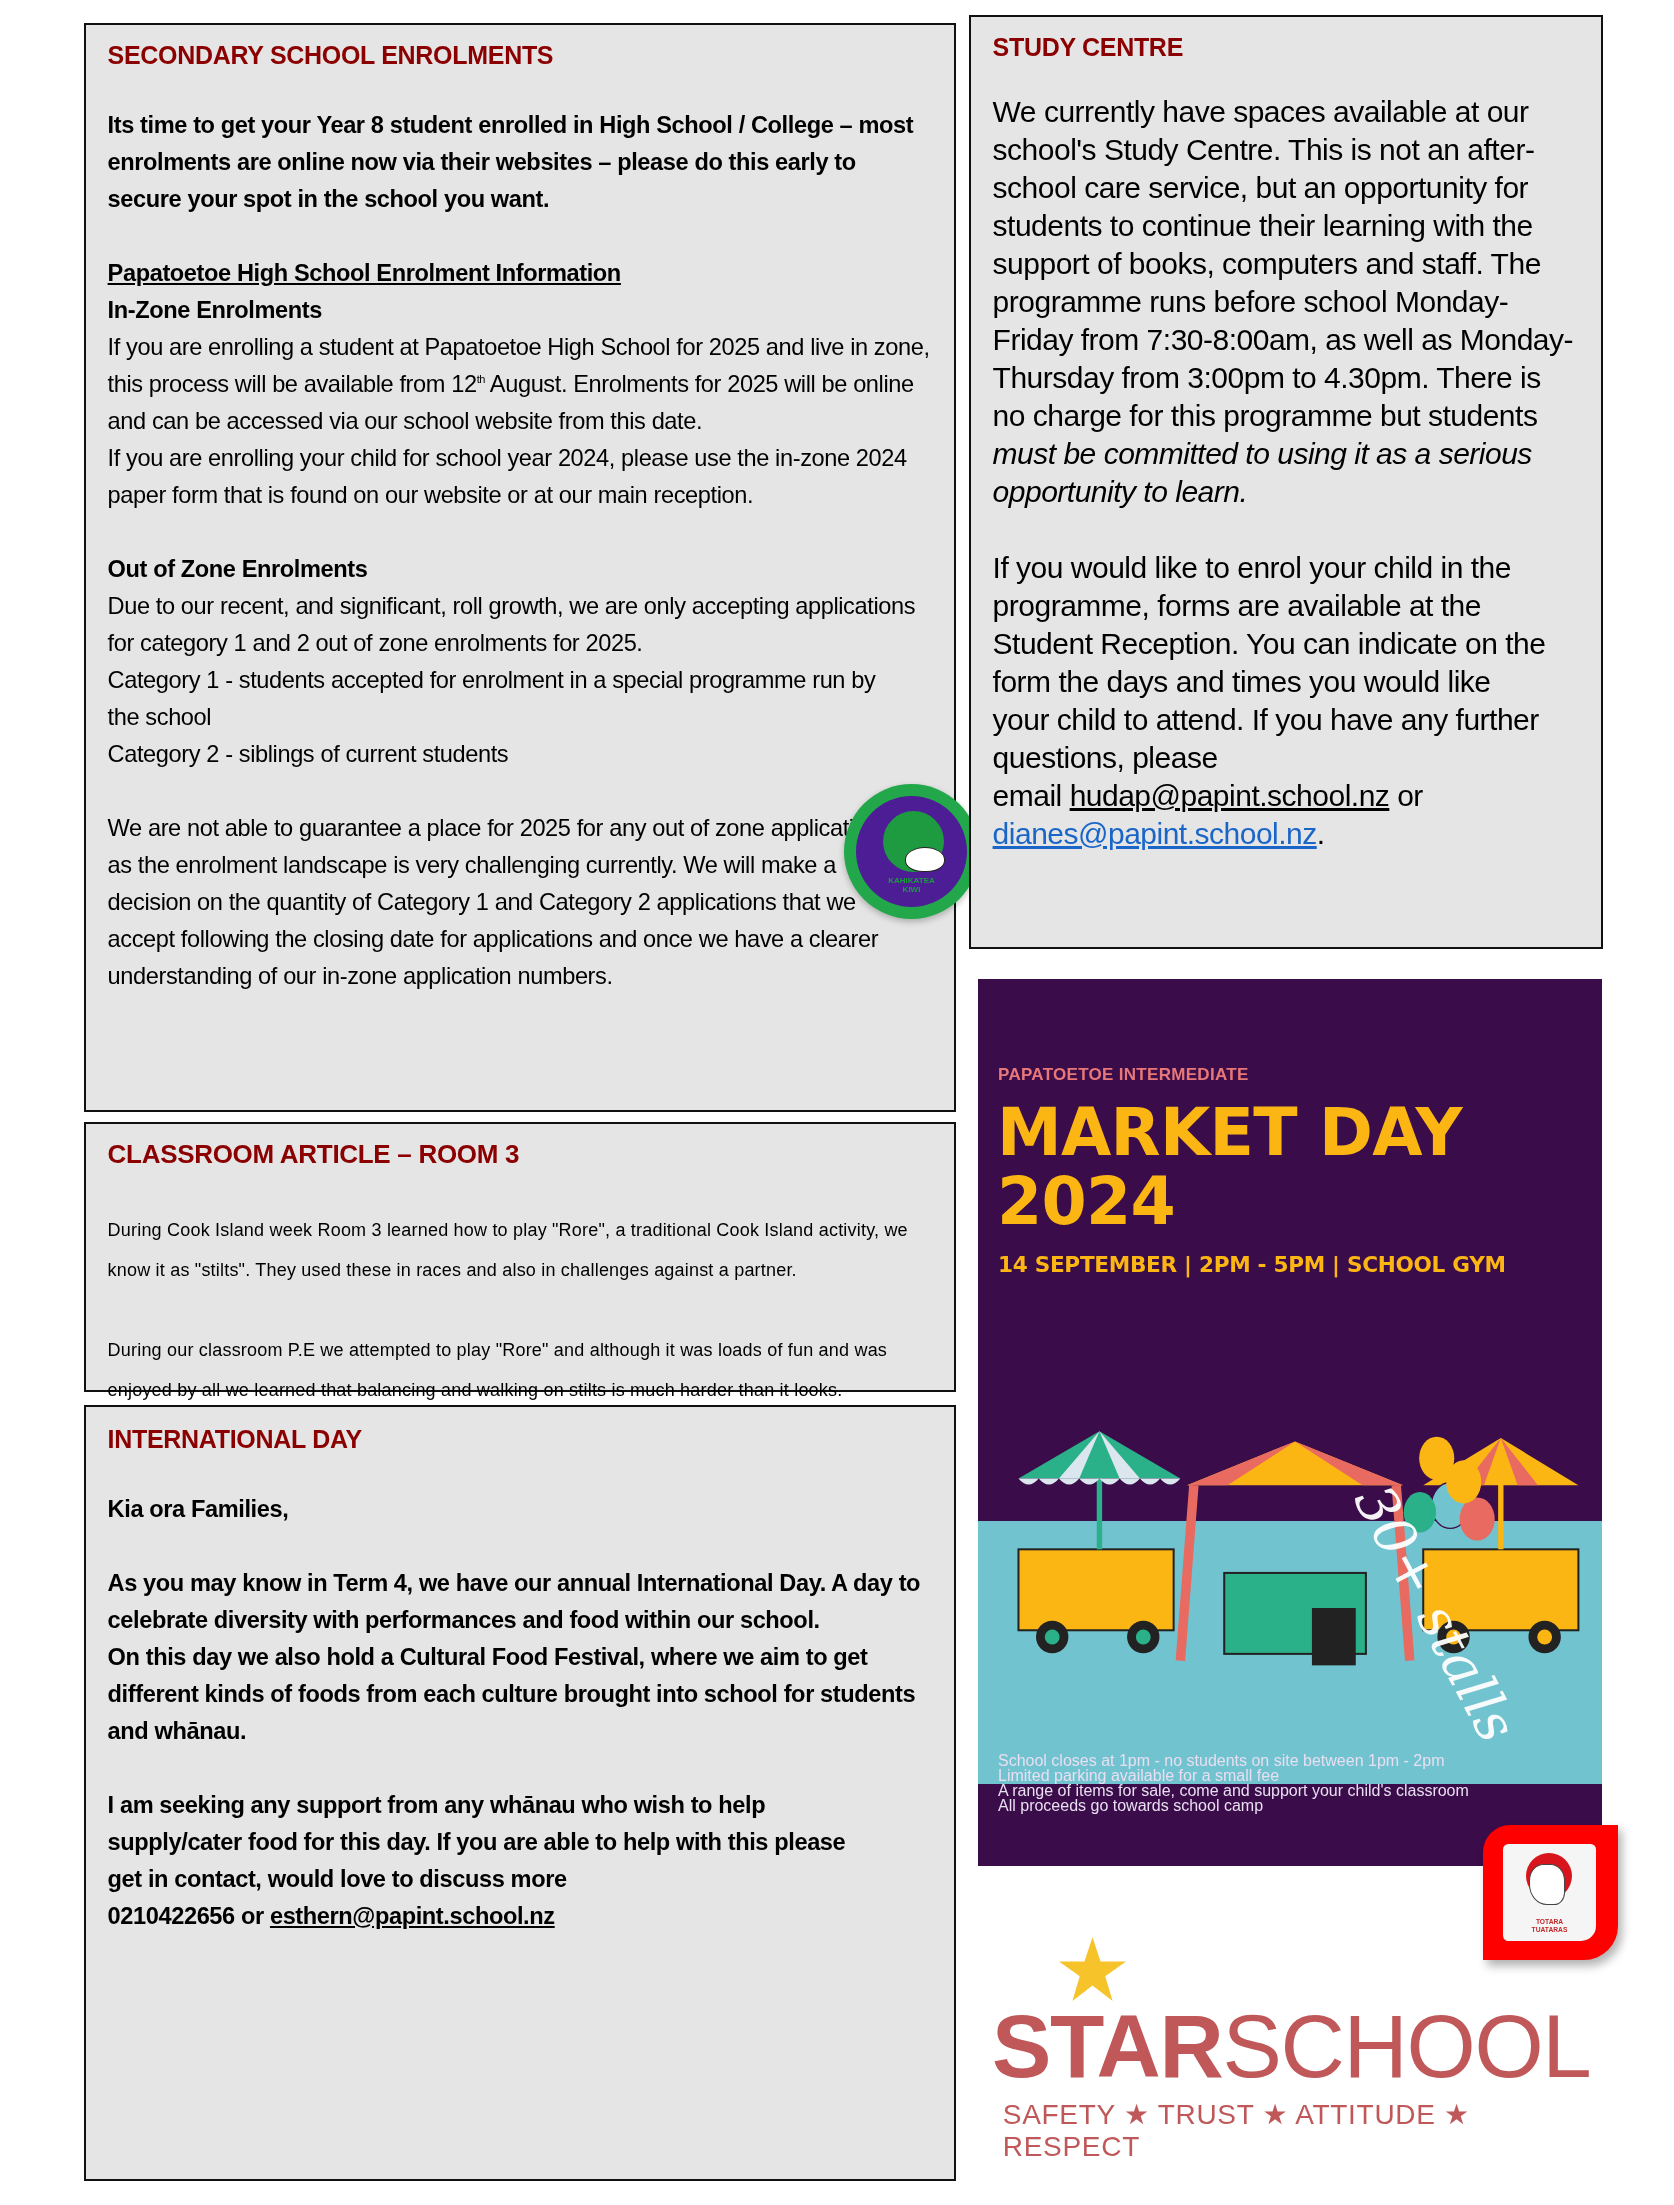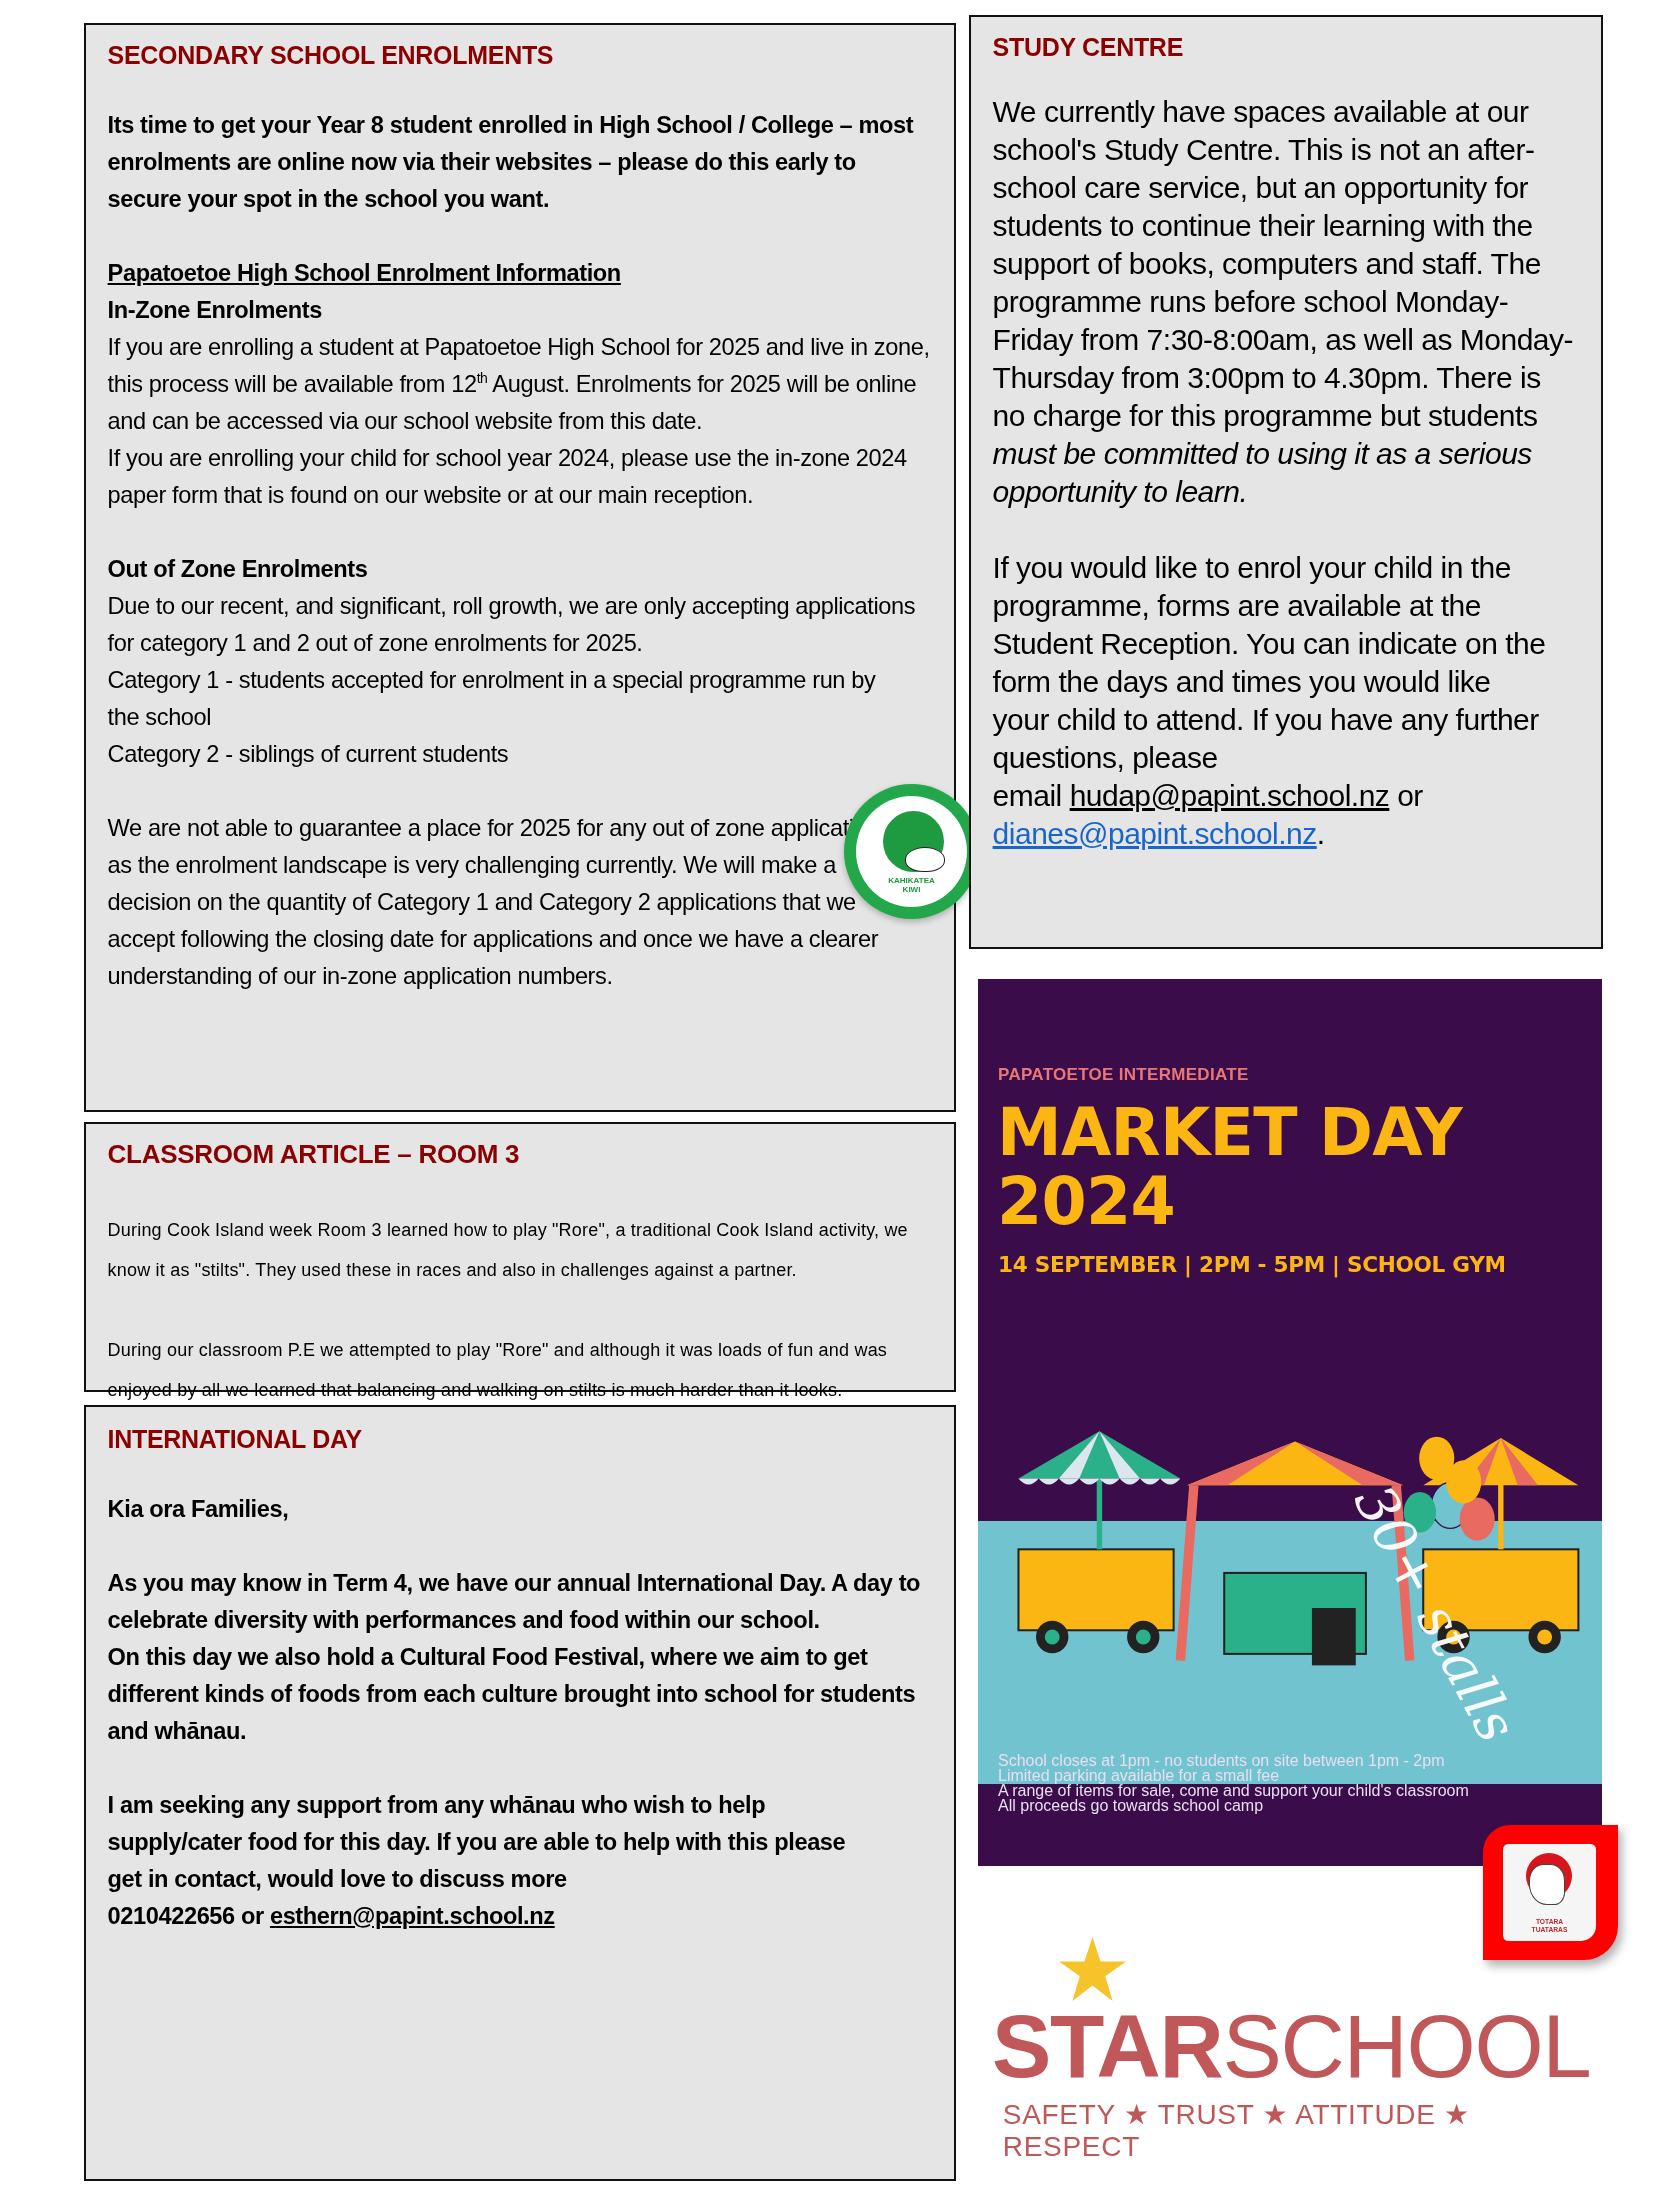--- a/index.html
+++ b/index.html
@@ -24,21 +24,21 @@
   #box-classroom .gap { height: 40px; }
 
   #box-study .body-text { font-family: "Liberation Sans", sans-serif; font-size: 30px; line-height: 38px; letter-spacing: -0.5px; }
   #box-study .gap { height: 38px; }
   .link-black { color: #000; text-decoration: underline; }
   .link-blue { color: #1a66c8; text-decoration: underline; }
 
   
   #kiwi-badge { position: absolute; left: 844px; top: 784px; width: 135px; height: 135px; border-radius: 50%;
                 background: #22a84a; box-shadow: 0 2.7px 6.7px rgba(0,0,0,0.25); }
-  #kiwi-badge .inner { position: absolute; left: 12px; top: 12px; width: 111px; height: 111px; border-radius: 50%; background: #ffffff; }
+  #kiwi-badge .inner { position: absolute; left: 12px; top: 12px; width: 111px; height: 111px; border-radius: 50%; background: #4c1d95; }
   #kiwi-badge .fluff { position: absolute; left: 27px; top: 15px; width: 61px; height: 61px; border-radius: 50%; background: #1e9a40; }
   #kiwi-badge .face { position: absolute; left: 49px; top: 51px; width: 38px; height: 23px; border-radius: 50% 50% 45% 45%; background: #fff; border: 1.3px solid #222; }
   #kiwi-badge .label { position: absolute; left: 0; width: 111px; top: 80px; text-align: center; color: #1e9a40; font-weight: bold; font-size: 8px; line-height: 9.4px; }
 
   
   #poster { position: absolute; left: 978px; top: 979px; width: 624px; height: 887px; background: #3a0c4a; overflow: hidden; }
   #poster .subtitle { position: absolute; left: 20px; top: 86px; color: #e87878; font-weight: bold; font-size: 17px; letter-spacing: 0.3px; }
   #poster .title { position: absolute; left: 19px; top: 119px; color: #fbb614; font-weight: 900; font-size: 65px; line-height: 69px; letter-spacing: -0.7px; font-family: "DejaVu Sans", sans-serif; }
   #poster .details { position: absolute; left: 20px; top: 273px; color: #fbb614; font-weight: bold; font-size: 21.6px; font-family: "DejaVu Sans", sans-serif; letter-spacing: -0.3px; }
   #poster .ground { position: absolute; left: 0; top: 542px; width: 624px; height: 263px; background: #72c3d0; }
@@ -65,21 +65,21 @@
 </head>
 <body>
 
 <div id="box-secondary" class="box carlito">
   <div class="heading">SECONDARY SCHOOL ENROLMENTS</div>
   <div class="gap"></div>
   <p class="body-text bold">Its time to get your Year 8 student enrolled in High School / College – most enrolments are online now via their websites – please do this early to secure your spot in the school you want.</p>
   <div class="gap"></div>
   <p class="body-text bold underline">Papatoetoe High School Enrolment Information</p>
   <p class="body-text bold">In-Zone Enrolments</p>
-  <p class="body-text"><span>If you are enrolling a student at Papatoetoe High School for 2025 and live in zone, this process will be available from 12</span><sup style="font-size:14px;line-height:0">th</sup><span> August. Enrolments for 2025 will be online and can be accessed via our school website from this date.</span></p>
+  <p class="body-text"><span>If you are enrolling a student at Papatoetoe High School for 2025 and live in zone, this process will be available from 12</span><sup style="font-size:11px;line-height:0">th</sup><span> August. Enrolments for 2025 will be online and can be accessed via our school website from this date.</span></p>
   <p class="body-text">If you are enrolling your child for school year 2024, please use the in-zone 2024 paper form that is found on our website or at our main reception.</p>
   <div class="gap"></div>
   <p class="body-text bold">Out of Zone Enrolments</p>
   <p class="body-text">Due to our recent, and significant, roll growth, we are only accepting applications for category 1 and 2 out of zone enrolments for 2025.</p>
   <p class="body-text" style="width:796px">Category 1 - students accepted for enrolment in a special programme run by the school</p>
   <p class="body-text">Category 2 - siblings of current students</p>
   <div class="gap"></div>
   <p class="body-text" style="width:803px">We are not able to guarantee a place for 2025 for any out of zone applications, as the enrolment landscape is very challenging currently.  We will make a decision on the quantity of Category 1 and Category 2 applications that we accept following the closing date for applications and once we have a clearer understanding of our in-zone application numbers.</p>
 </div>
 

